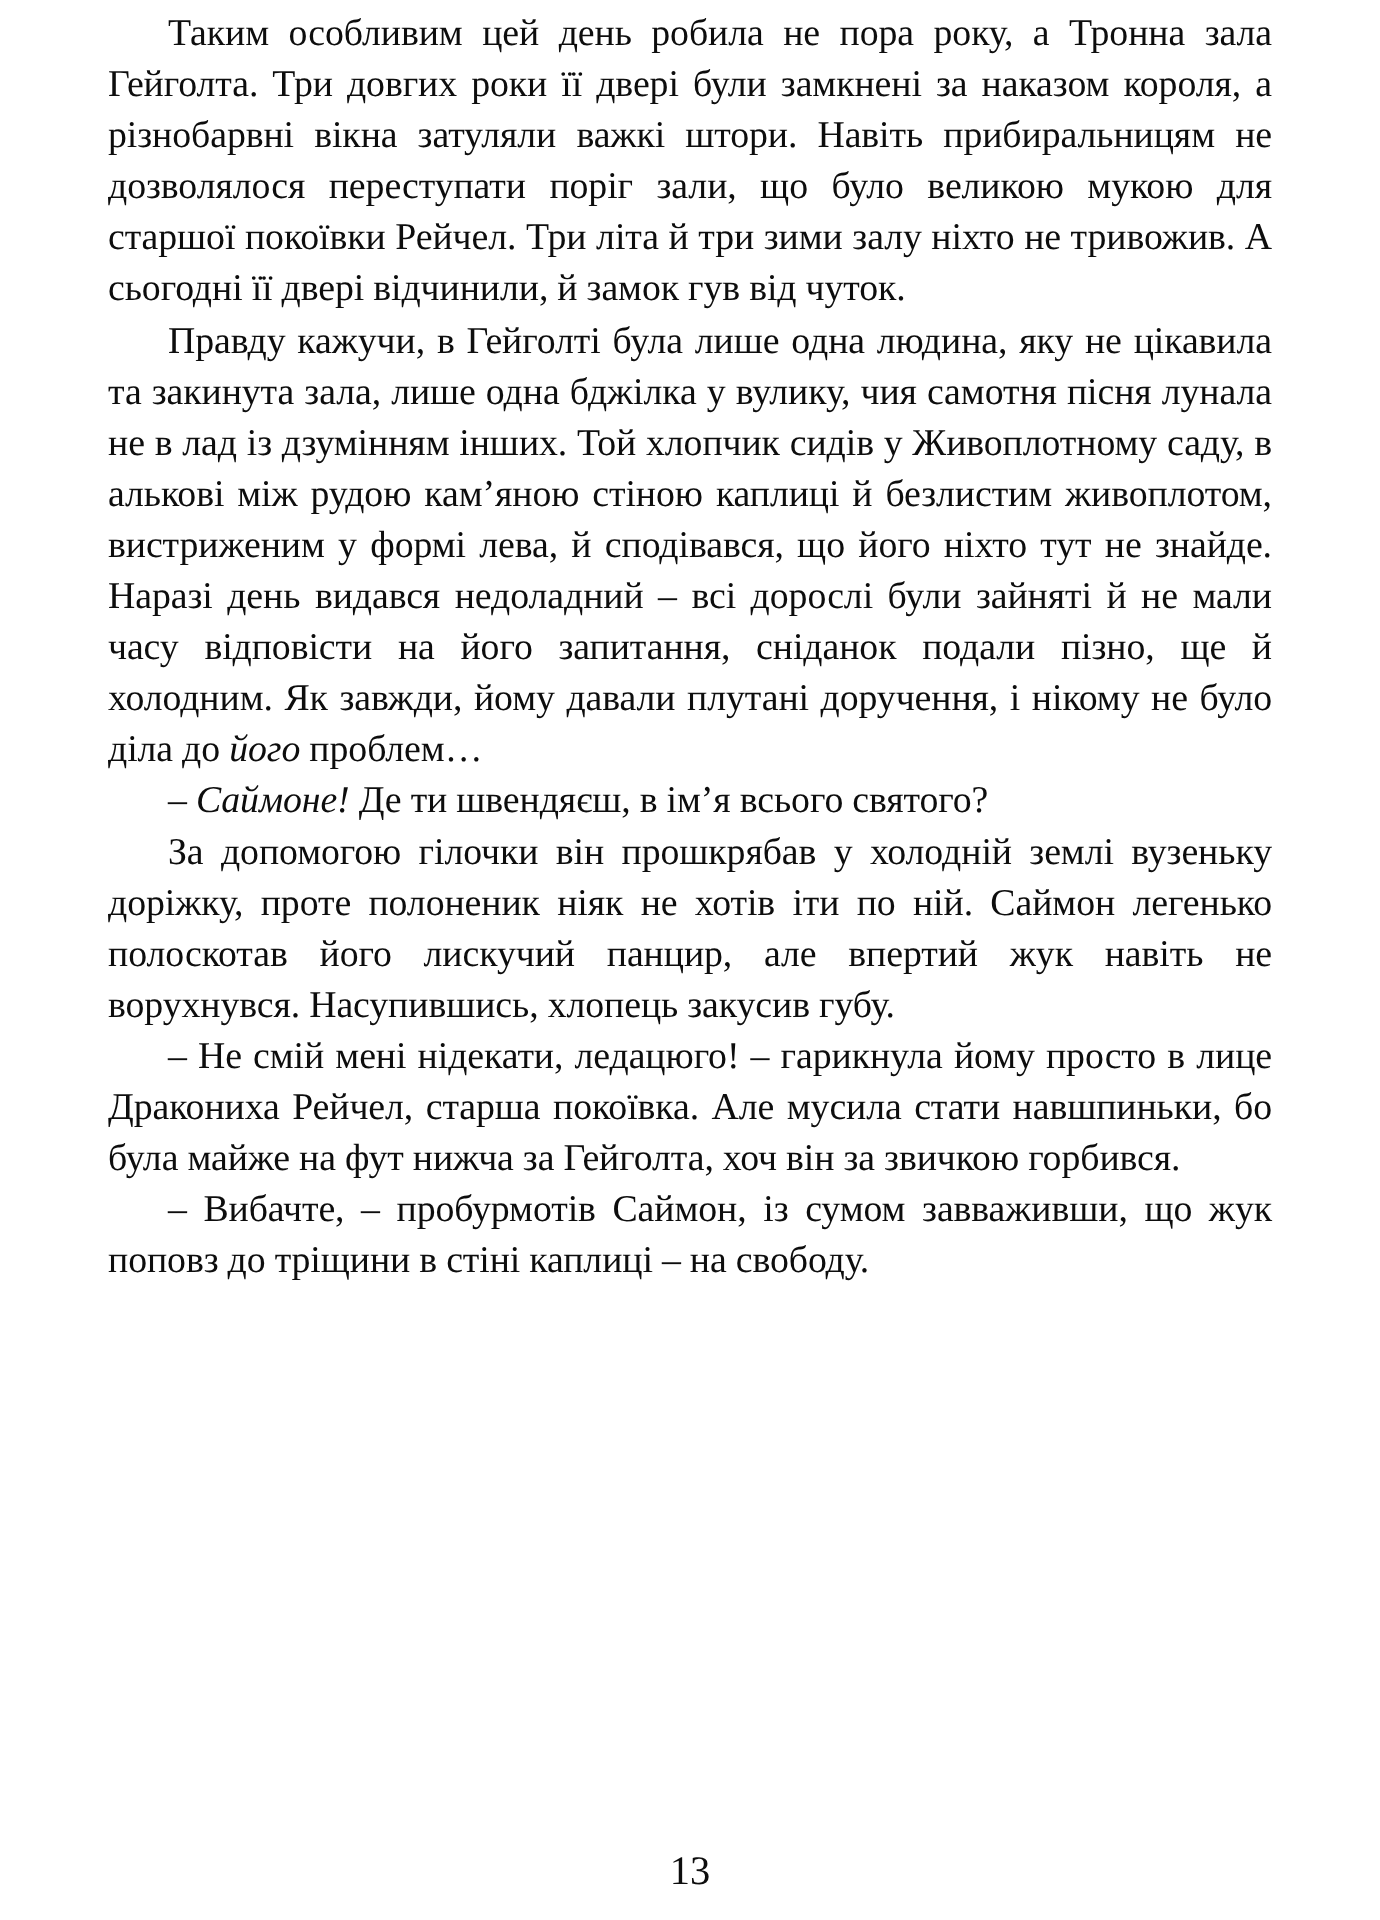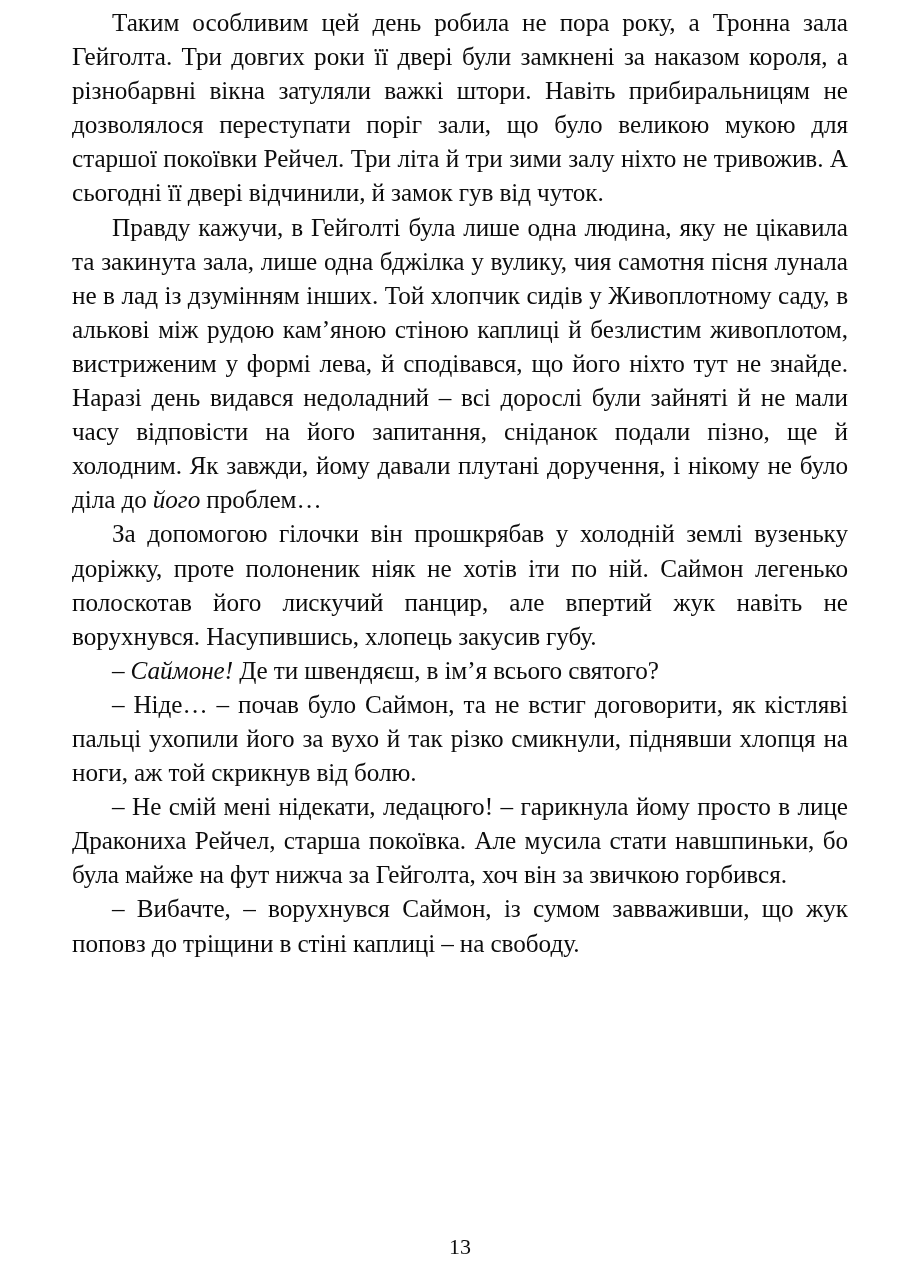--- a/index.html
+++ b/index.html
@@ -50,45 +50,44 @@
 
   em.it {
   }
 
   .folio {
     position: absolute;
     left: 0;
     top: 1232px;
     width: 920px;
     text-align: center;
-    font-size: 22px;
+    font-size: 27px;
     line-height: 30px;
     color: #0d0d0d;
   }
 </style>
 </head>
 <body>
 
 <div class="page">
 
   <div class="text-block">
 
     <p class="para last-line-natural">Таким особливим цей день робила не пора року, а Тронна зала Гейголта. Три довгих роки її двері були замкнені за наказом короля, а різнобарвні вікна затуляли важкі штори. Навіть прибиральницям не дозволялося переступати поріг зали, що було великою мукою для старшої покоївки Рейчел. Три літа й три зими залу ніхто не тривожив. А сьогодні її двері відчинили, й замок гув від чуток.</p>
 
     <p class="para last-line-natural"><span>Правду кажучи, в Гейголті була лише одна людина, яку не цікавила та закинута зала, лише одна бджілка у вулику, чия самотня пісня лунала не в лад із дзумінням інших. Той хлопчик сидів у Живоплотному саду, в алькові між рудою кам’яною стіною каплиці й безлистим живоплотом, вистриженим у формі лева, й сподівався, що його ніхто тут не знайде. Наразі день видався недоладний – всі дорослі були зайняті й не мали часу відповісти на його запитання, сніданок подали пізно, ще й холодним. Як завжди, йому давали плутані доручення, і нікому не було діла до </span><em class="it">його</em><span> проблем…</span></p>
 
 
+    <p class="para last-line-natural"><span>– </span><em class="it">Саймоне!</em><span> Де ти швендяєш, в ім’я всього святого?</span></p>
+
     <p class="para last-line-natural">За допомогою гілочки він прошкрябав у холодній землі вузеньку доріжку, проте полоненик ніяк не хотів іти по ній. Саймон легенько полоскотав його лискучий панцир, але впертий жук навіть не ворухнувся. Насупившись, хлопець закусив губу.</p>
 
-    <p class="para last-line-natural"><span>– </span><em class="it">Саймоне!</em><span> Де ти швендяєш, в ім’я всього святого?</span></p>
 
-
-    <p class="para last-line-natural">– Ніде… – почав було Саймон, та не встиг договорити, як кістляві пальці ухопили його за вухо й так різко смикнули, піднявши хлопця на ноги, аж той скрикнув від болю.</p>
 
     <p class="para last-line-natural">– Не смій мені нідекати, ледацюго! – гарикнула йому просто в лице Дракониха Рейчел, старша покоївка. Але мусила стати навшпиньки, бо була майже на фут нижча за Гейголта, хоч він за звичкою горбився.</p>
 
-    <p class="para last-line-natural">– Вибачте, – ворухнувся Саймон, із сумом завваживши, що жук поповз до тріщини в стіні каплиці – на свободу.</p>
+    <p class="para last-line-natural">– Вибачте, – пробурмотів Саймон, із сумом завваживши, що жук поповз до тріщини в стіні каплиці – на свободу.</p>
 
   </div>
 
   <div class="folio">13</div>
 
 </div>
 
 </body></html>

